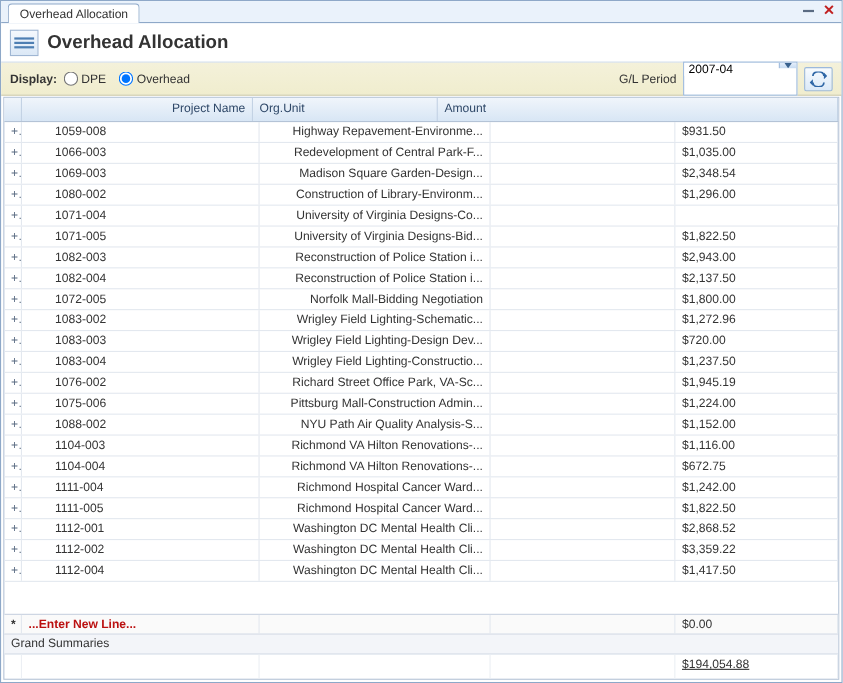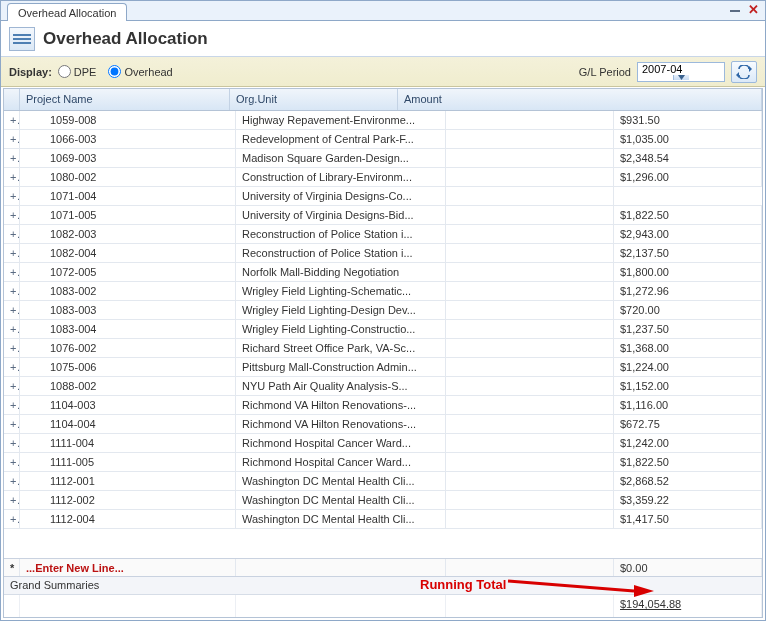--- a/index.html
+++ b/index.html
@@ -21,38 +21,38 @@
   .title-text { font-size: 17px; font-weight: bold; color: #333; }
 
   
   .toolbar { height: 30px; background: linear-gradient(#f4f1da,#f0edce); border-bottom: 1px solid #c9c59e; display: flex; align-items: center; padding: 0 8px; position: relative; }
   .display-label { font-weight: bold; margin-right: 6px; color: #333; }
   .radio-wrap { display: flex; align-items: center; margin-right: 12px; }
   .radio-wrap input { margin: 0 3px 0 0; }
   .radio-wrap label { color: #333; }
   .gl-area { position: absolute; right: 8px; display: flex; align-items: center; gap: 6px; }
   .gl-label { white-space: nowrap; }
-  .combo { display: flex; align-items: center; height: 20px; border: 1px solid #9cb9dc; background: #fff; overflow: hidden; flex-direction: column; }
+  .combo { display: flex; align-items: flex-start; height: 31px; border: 1px solid #9cb9dc; background: #fff; overflow: hidden; }
   .combo input { border: none; outline: none; padding: 0 4px; width: 86px; font-size: 11px; font-family: inherit; }
   .combo .trigger { width: 16px; background: linear-gradient(#e6effb,#c7dbf2); border-left: 1px solid #9cb9dc; display: flex; align-items: center; justify-content: center; cursor: pointer; }
   .trigger svg { width: 7px; height: 5px; fill: #3a628e; }
   .refresh-btn { width: 26px; height: 22px; border: 1px solid #9cb9dc; background: linear-gradient(#f7fbff,#dbe9f8); display: flex; align-items: center; justify-content: center; border-radius: 2px; cursor: pointer; }
   .refresh-btn svg { width: 16px; height: 14px; }
 
   
   .grid-wrap { position: absolute; top: 87px; left: 2px; right: 2px; bottom: 2px; border: 1px solid #b4c3d6; display: flex; flex-direction: column; background: #fff; }
   .grid-head { display: flex; height: 22px; background: linear-gradient(#f0f5fb,#d8e6f5); border-bottom: 1px solid #b4c3d6; font-weight: normal; flex: 0 0 auto; }
   .grid-head .cell { border-right: 1px solid #c3d2e4; padding: 4px 6px; color: #2f4868; overflow: hidden; white-space: nowrap; text-overflow: ellipsis; }
   .grid-body { flex: 1 1 auto; overflow-y: scroll; overflow-x: hidden; }
   .row { display: flex; height: 19px; border-bottom: 1px solid #e3e8ef; }
   .row .cell { border-right: 1px solid #e3e8ef; padding: 2px 6px; overflow: hidden; white-space: nowrap; text-overflow: ellipsis; line-height: 15px; }
   .col-expand { width: 16px; flex: 0 0 16px; text-align: center; }
   .row .col-expand { color: #5a6b82; cursor: pointer; }
   .col-path { width: 216px; flex: 0 0 216px; }
-  .col-name { width: 210px; flex: 0 0 210px; }
+  .col-name { width: 210px; flex: 0 0 210px; text-align: right; }
   .col-org  { width: 168px; flex: 0 0 168px; }
   .col-amt  { flex: 1 1 auto; }
   .row .col-path { padding-left: 30px; }
   .row .col-amt { color: #333; }
 
   .new-row { display: flex; height: 19px; border-top: 1px solid #c9d2e0; border-bottom: 1px solid #c9d2e0; background: #fafafa; flex: 0 0 auto; }
   .new-row .cell { border-right: 1px solid #e3e8ef; padding: 2px 6px; line-height: 15px; }
   .new-row .col-expand { color: #333; font-weight: bold; text-align: center; }
   .new-row .col-expand span { font-family: Arial; }
   .new-row .col-path { color: #b11; font-weight: bold; padding-left: 6px; }
@@ -213,21 +213,21 @@
         <div class="cell col-path">1083-004</div>
         <div class="cell col-name">Wrigley Field Lighting-Constructio...</div>
         <div class="cell col-org"></div>
         <div class="cell col-amt">$1,237.50</div>
       </div>
       <div class="row">
         <div class="cell col-expand">+</div>
         <div class="cell col-path">1076-002</div>
         <div class="cell col-name">Richard Street Office Park, VA-Sc...</div>
         <div class="cell col-org"></div>
-        <div class="cell col-amt">$1,368.00</div>
+        <div class="cell col-amt">$1,945.19</div>
       </div>
       <div class="row">
         <div class="cell col-expand">+</div>
         <div class="cell col-path">1075-006</div>
         <div class="cell col-name">Pittsburg Mall-Construction Admin...</div>
         <div class="cell col-org"></div>
         <div class="cell col-amt">$1,224.00</div>
       </div>
       <div class="row">
         <div class="cell col-expand">+</div>
@@ -295,20 +295,13 @@
   </div>
   <div class="summary-head">Grand Summaries</div>
   <div class="summary-row">
     <div class="cell col-expand"></div>
     <div class="cell col-path"></div>
     <div class="cell col-name"></div>
     <div class="cell col-org"></div>
     <div class="cell col-amt">$194,054.88</div>
   </div>
 
-  <div class="running-total-callout">
-    <span class="running-total-text">Running Total</span>
-    <svg class="arrow-svg" viewBox="0 0 150 26">
-      <line x1="2" y1="10" x2="128" y2="20" stroke="#d80000" stroke-width="3"></line>
-      <polygon points="128,14 128,26 148,20" fill="#d80000"></polygon>
-    </svg>
-  </div>
 </div>
 
 </body></html>

